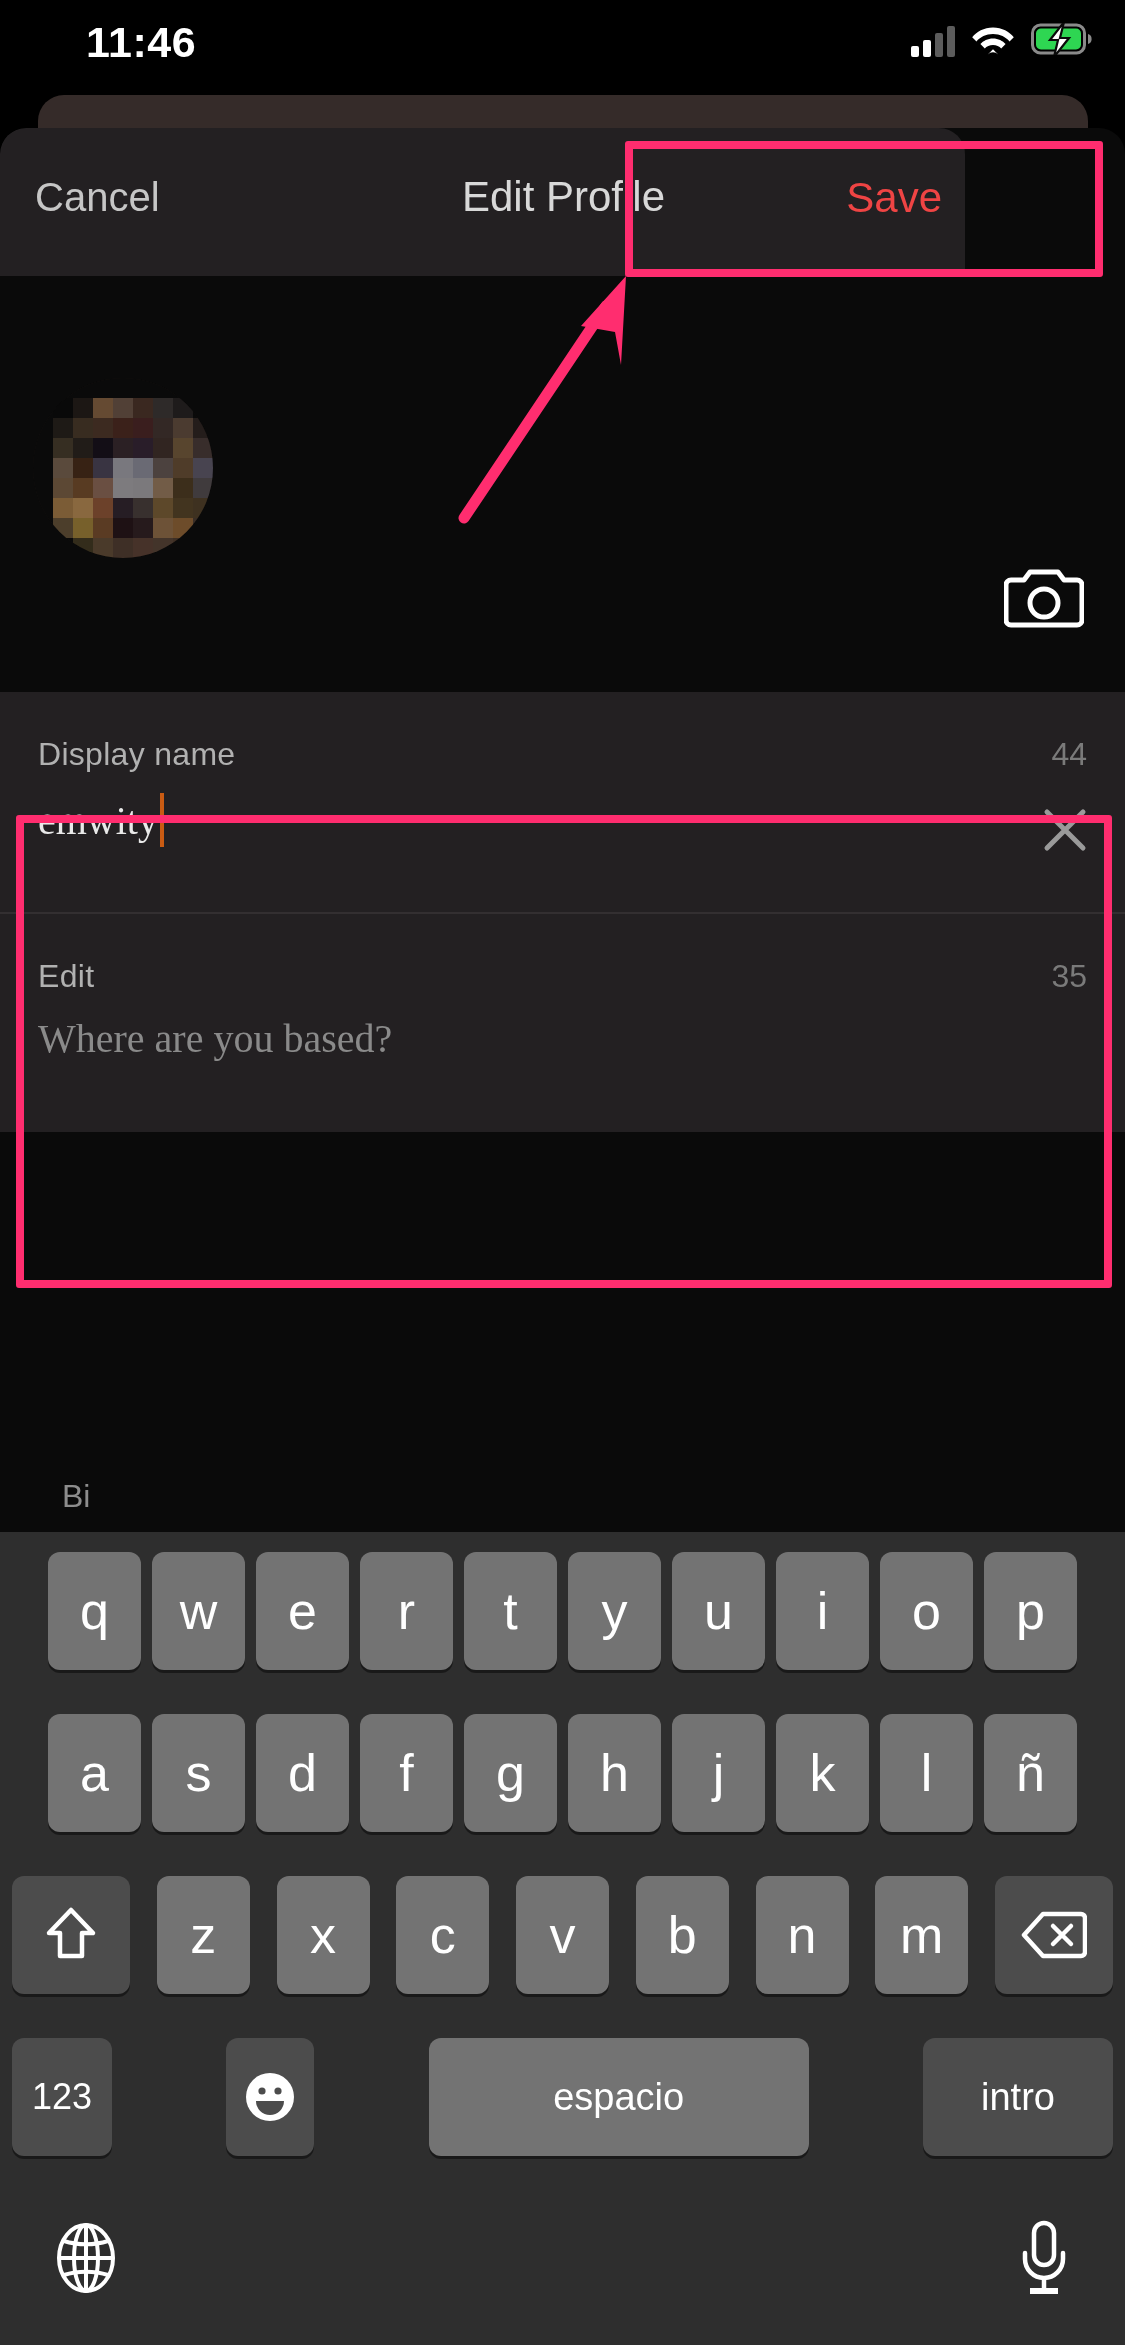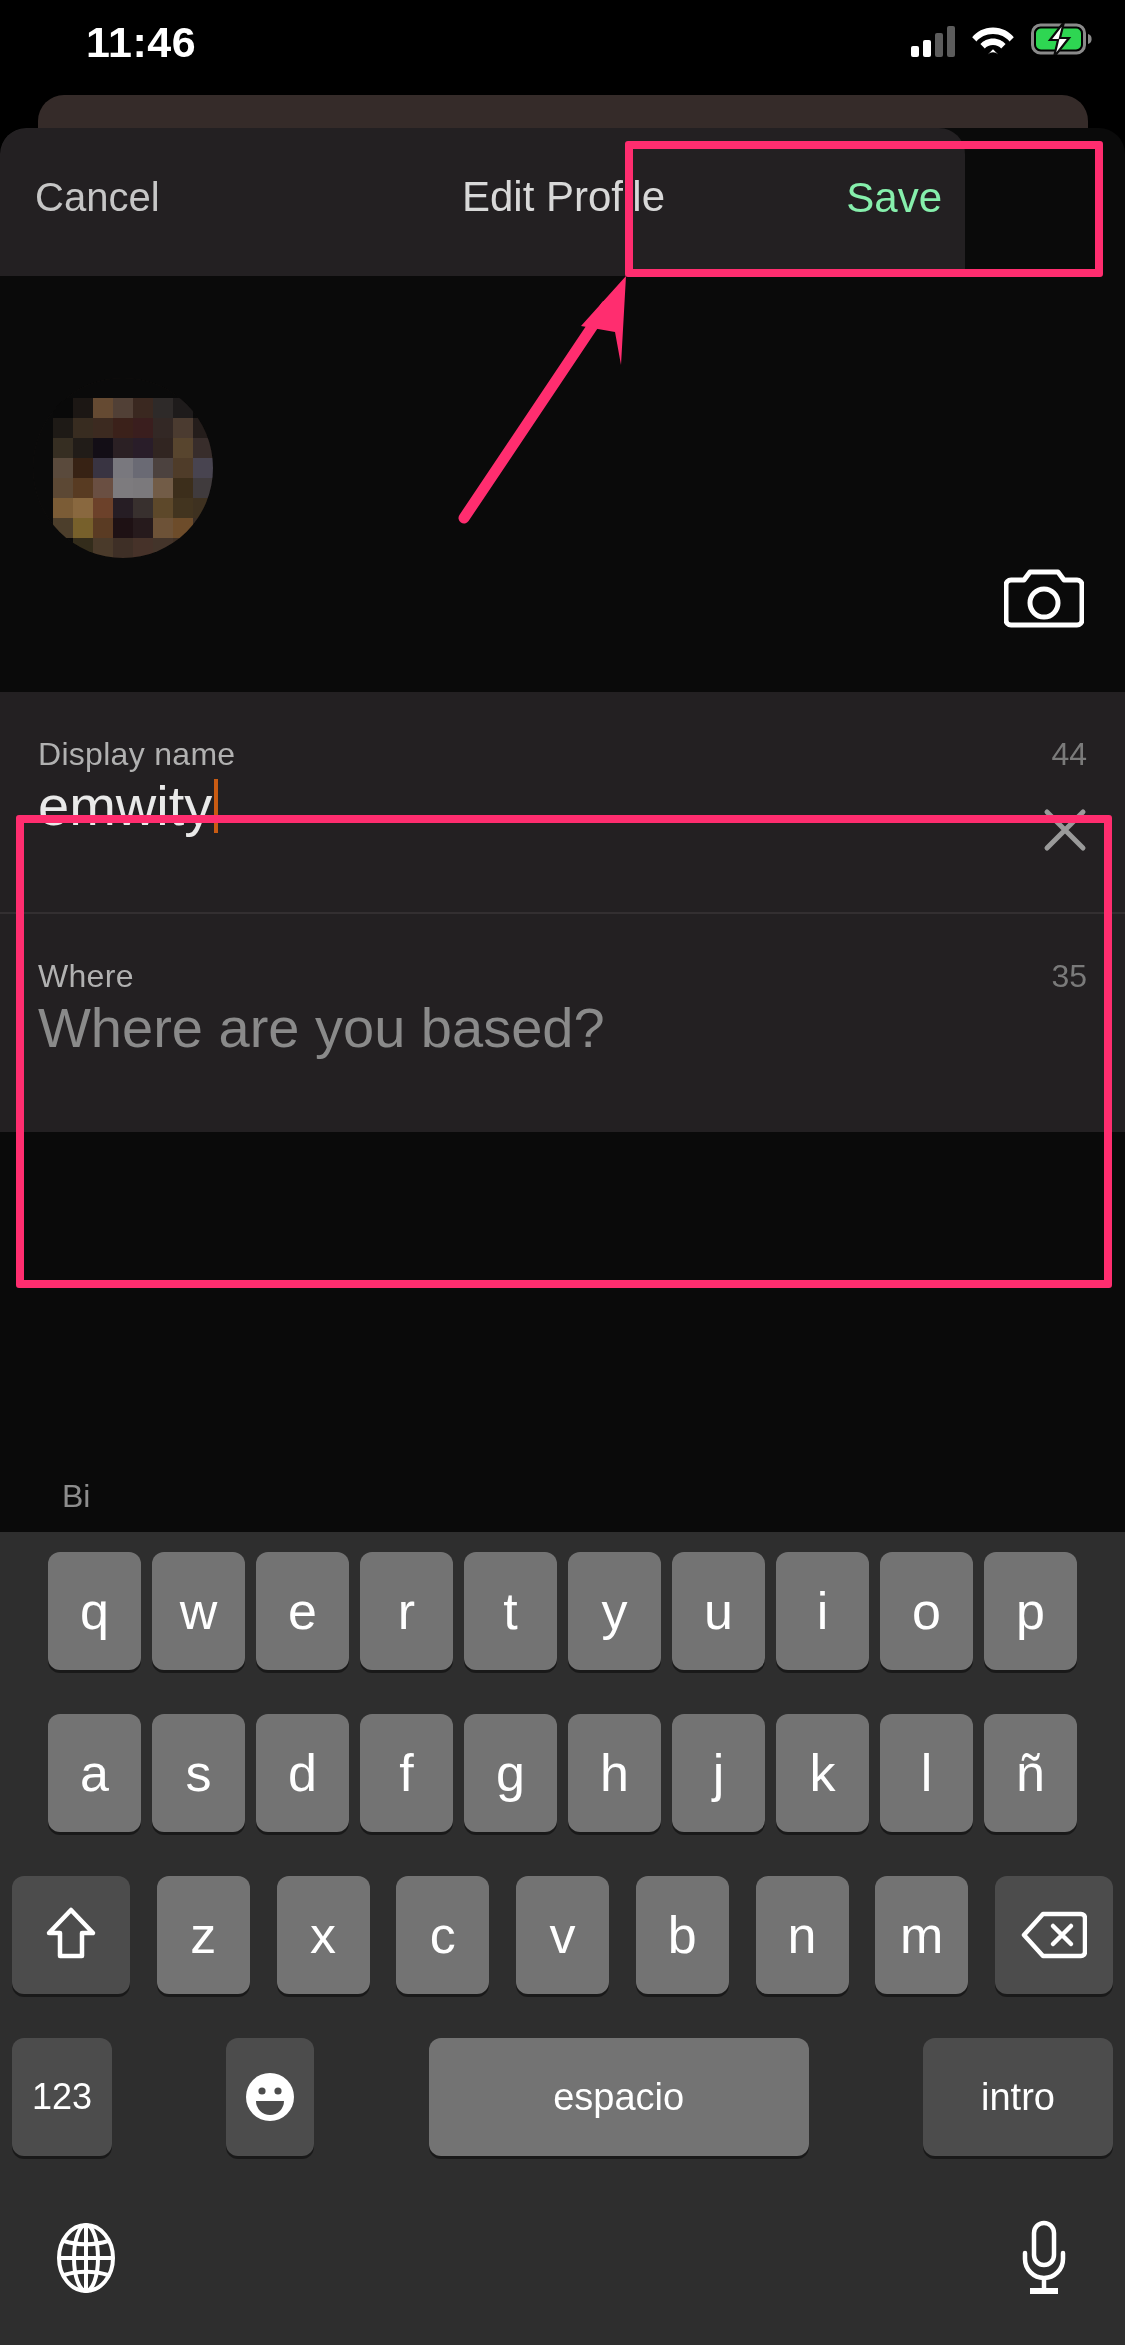--- a/index.html
+++ b/index.html
@@ -63,21 +63,21 @@
   #nav-cancel {
     position: absolute; left: 35px; top: 47px;
     color: #c6c6c6; font-size: 40px;
   }
   #nav-title {
     position: absolute; left: 1px; top: 45px; width: 1125px;
     text-align: center; color: #d8d8d8; font-size: 42px;
   }
   #nav-save {
     position: absolute; right: 23px; top: 46px;
-    color: #86efac; font-size: 42px;
+    color: #ef4444; font-size: 42px;
   }
 
   
   #avatar-band {
     position: absolute; left: 0; top: 148px;
     width: 1125px; height: 330px;
     background: #0a0a0a;
   }
   #avatar {
     position: absolute; left: 33px; top: 378px;
@@ -104,22 +104,23 @@
   }
   .field + .field { border-top: 2px solid #332f31; }
   .field-label {
     color: #b1b1b1; font-size: 32px; letter-spacing: .3px;
   }
   .field-counter {
     position: absolute; right: 38px; top: 44px;
     color: #7a7a7a; font-size: 32px;
   }
   .field-value {
-    font-size: 56px; color: #e9e9e9;
-    display: flex; align-items: center;
+    margin-top: 20px;
+    font-size: 40px; color: #e9e9e9;
+    display: flex; align-items: center; font-family: Liberation Serif, serif;
   }
   .field-value.placeholder { color: #8a8a8a; }
   .caret {
     display: inline-block;
     width: 4px; height: 54px;
     background: #C95B13;
     margin-left: 2px;
   }
   .clear-icon {
     position: absolute; right: 34px; top: 112px;
@@ -320,21 +321,21 @@
           <span class="caret"></span>
       </div>
       <span class="clear-icon">
         <svg width="52" height="52" viewBox="0 0 52 52">
           <path d="M8 8 L44 44 M44 8 L8 44" stroke="#9a9a9a" stroke-width="5" stroke-linecap="round"></path>
         </svg>
       </span>
     </div>
 
     <div class="field">
-      <div class="field-label">Where</div>
+      <div class="field-label">Edit</div>
       <div class="field-counter">35</div>
       <div class="field-value placeholder">Where are you based?</div>
     </div>
 
   </div>
 
   <div id="bio-partial">Bi</div>
 
   <div class="annot-box" id="save-highlight"></div>
   <div class="annot-box" id="form-highlight"></div>

